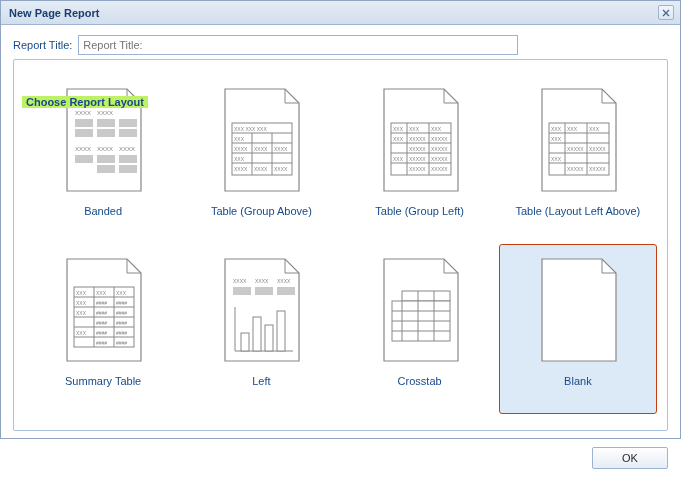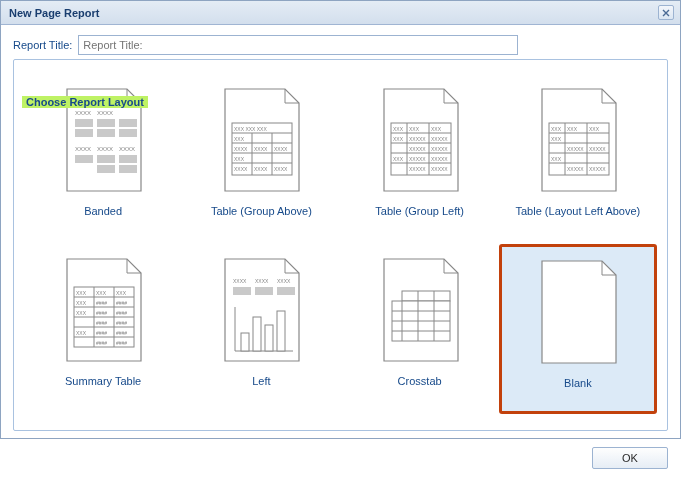--- a/index.html
+++ b/index.html
@@ -98,21 +98,21 @@
     flex-direction: column;
     align-items: center;
     justify-content: flex-start;
     padding-top: 6px;
     cursor: pointer;
     border: 1px solid transparent;
     border-radius: 3px;
   }
   .layout-item.selected {
     background: #dceaf7;
-    border: 3px solid #c2410c;
+    border: 1px solid #c2410c;
   }
   .layout-thumb {
     width: 98px;
     height: 120px;
     display: flex;
     align-items: center;
     justify-content: center;
   }
   .layout-label {
     color: #174a8a;

